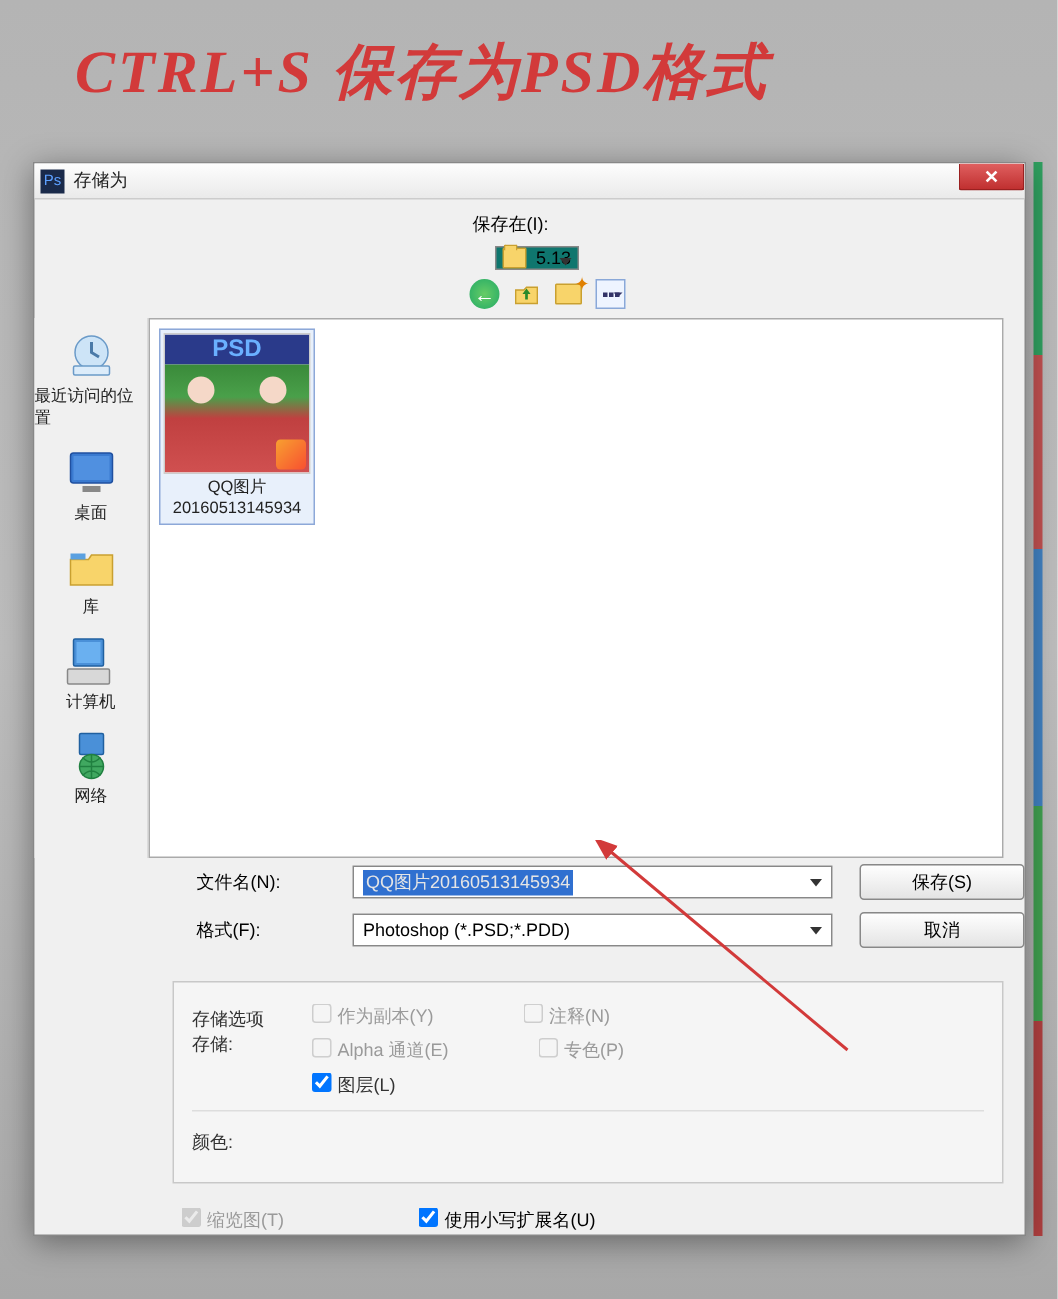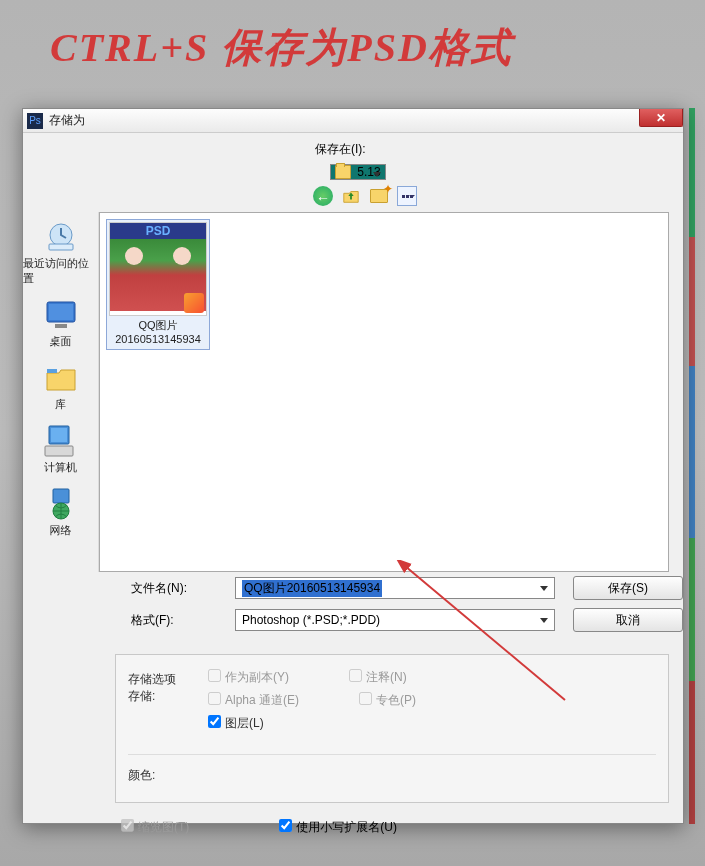--- a/index.html
+++ b/index.html
@@ -128,21 +128,21 @@
   .thumb-item .preview {
     width: 98px;
     height: 94px;
     background: #fff;
     border: 1px solid #ccc;
     margin-bottom: 2px;
     position:relative;
     overflow:hidden;
   }
   .thumb-item .psd-badge {
-    background:#2a3a8a;color:#6ab0ff;font-size:12px;font-weight:bold;
+    background:#2a3a8a;color:#6ab0ff;font-size:16px;font-weight:bold;
     padding:1px 0; text-align:center;
   }
   .thumb-item .photo {
     height:72px;display:flex;
   }
   .thumb-item .photo .half{flex:1;background:linear-gradient(to bottom,#3a8a3a 0%,#4aa04a 30%,#c04040 50%,#d05050 100%);position:relative;}
   .thumb-item .photo .face{width:18px;height:18px;border-radius:50%;background:#f5d8c8;position:absolute;top:8px;left:50%;transform:translateX(-50%);}
   .thumb-item .corner{position:absolute;bottom:2px;right:2px;width:20px;height:20px;background:linear-gradient(135deg,#f8a030,#f85030);border-radius:3px;}
   .thumb-item .cap {line-height:1.3;color:#222;}
   .bottom-fields {
@@ -151,38 +151,38 @@
     display:grid;
     grid-template-columns: 86px 320px 110px;
     row-gap: 8px;
     column-gap: 18px;
     align-items:center;
   }
   .combo {
     border:1px solid #888;background:#fff;height:22px;display:flex;align-items:center;padding:0 6px;position:relative;
   }
   .combo .caret{position:absolute;right:6px;width:0;height:0;border-left:4px solid transparent;border-right:4px solid transparent;border-top:5px solid #333;}
-  .combo .seltext{background:#3070d0;color:#000000;padding:0 2px;}
+  .combo .seltext{background:#3070d0;color:#e5e5e5;padding:0 2px;}
   .btn {
     height:24px;border:1px solid #888;border-radius:3px;
     background:linear-gradient(to bottom,#fefefe,#e4e4e4);
     font-size:12px;display:flex;align-items:center;justify-content:center;
   }
   .opts-box {
     margin: 18px 14px 0 92px;
     border: 1px solid #c8c8c8;
     background: #f5f5f5;
     font-size: 12px;
     color: #333;
     padding: 10px 12px 14px 12px;
     position:relative;
   }
   .opts-row { display:flex; align-items:flex-start; padding: 4px 0; }
   .opts-row .lab { width: 80px; color:#333; padding-top:2px;}
-  .opts-row.divider { border-top:1px solid #ddd; margin-top:18px;padding-top:10px;}
+  .opts-row.divider { border-top:1px solid #ddd; margin-top:4px;padding-top:10px;}
   .chk-col { display:flex; flex-direction:column; gap:6px; }
   .chk-row-two { display:flex; gap:60px; }
   .chk { display:flex;gap:4px;}
   .chk input{width:13px;height:13px;}
   .disabled { color:#9a9a9a; }
   .thumbrow { display:flex; gap: 90px; align-items:center; margin: 16px 14px 0 98px; font-size:12px;}
   .color-edge { position:absolute; top:108px; right:10px; width:6px; height:716px;
     background: linear-gradient(to bottom, #30a060 0%, #30a060 18%, #c05050 18%, #c05050 36%, #4080c0 36%, #4080c0 60%, #40a050 60%, #40a050 80%, #b04040 80%, #b04040 100%);
   }
   

